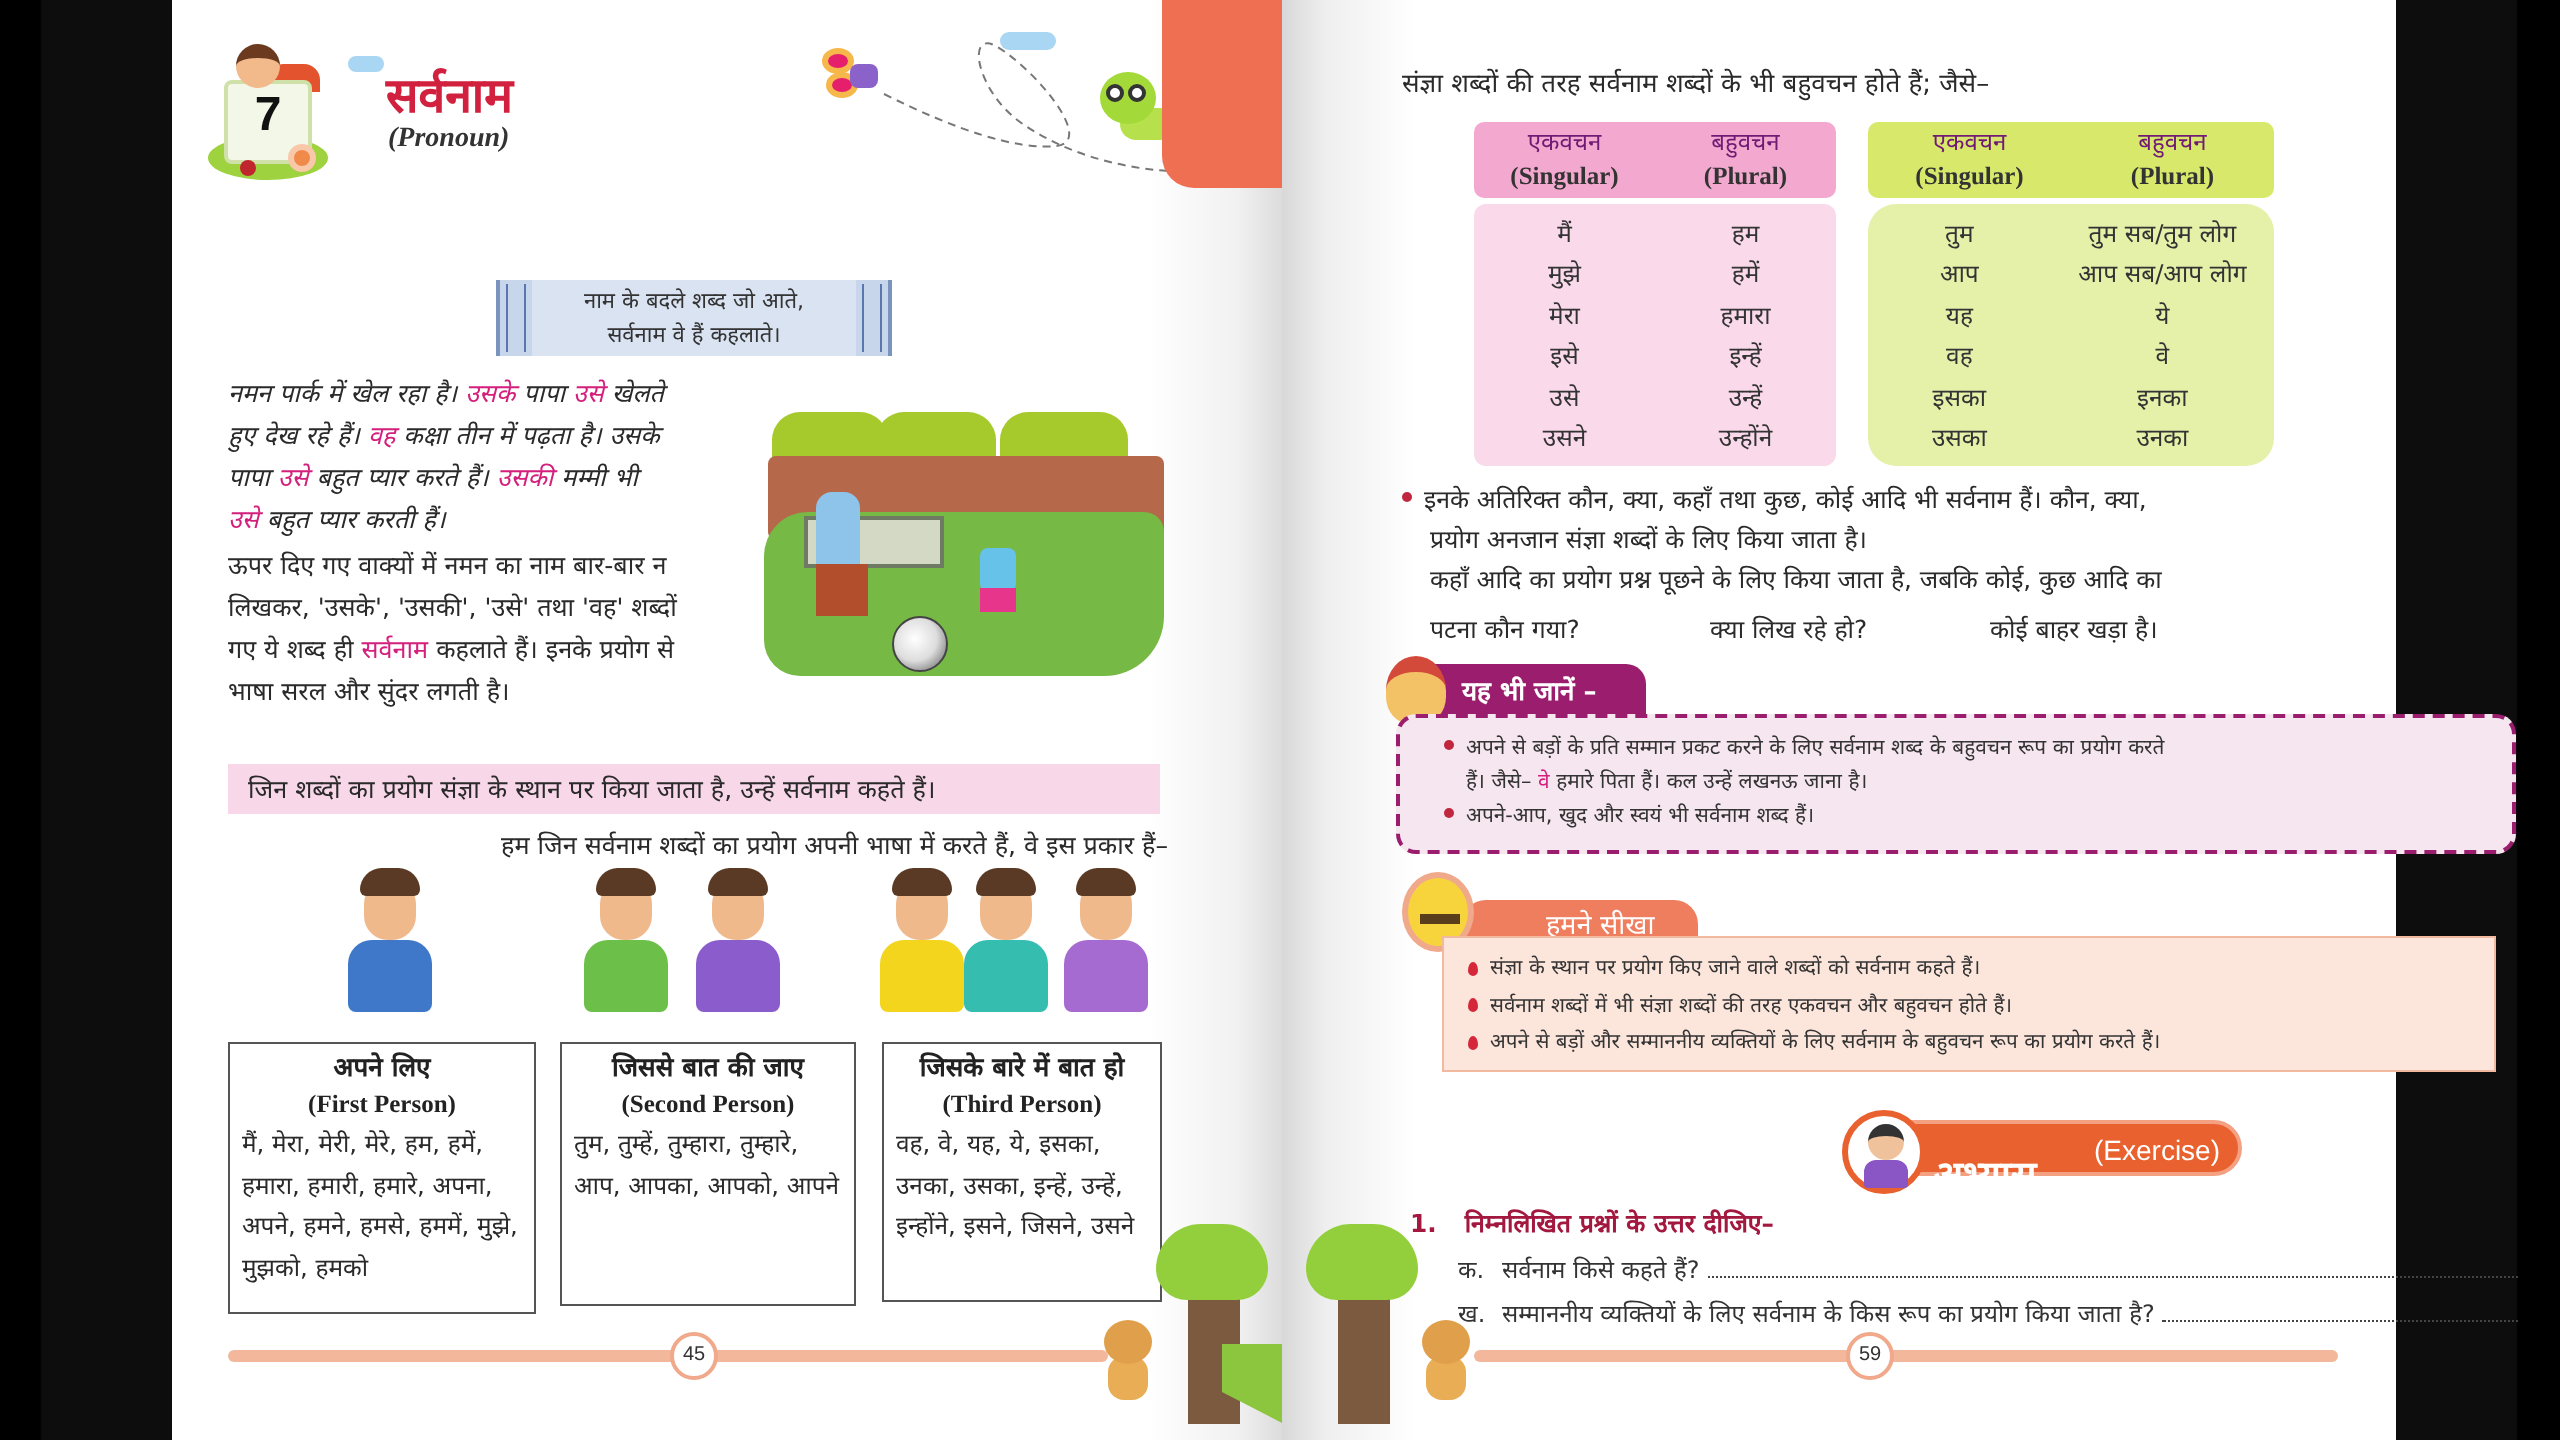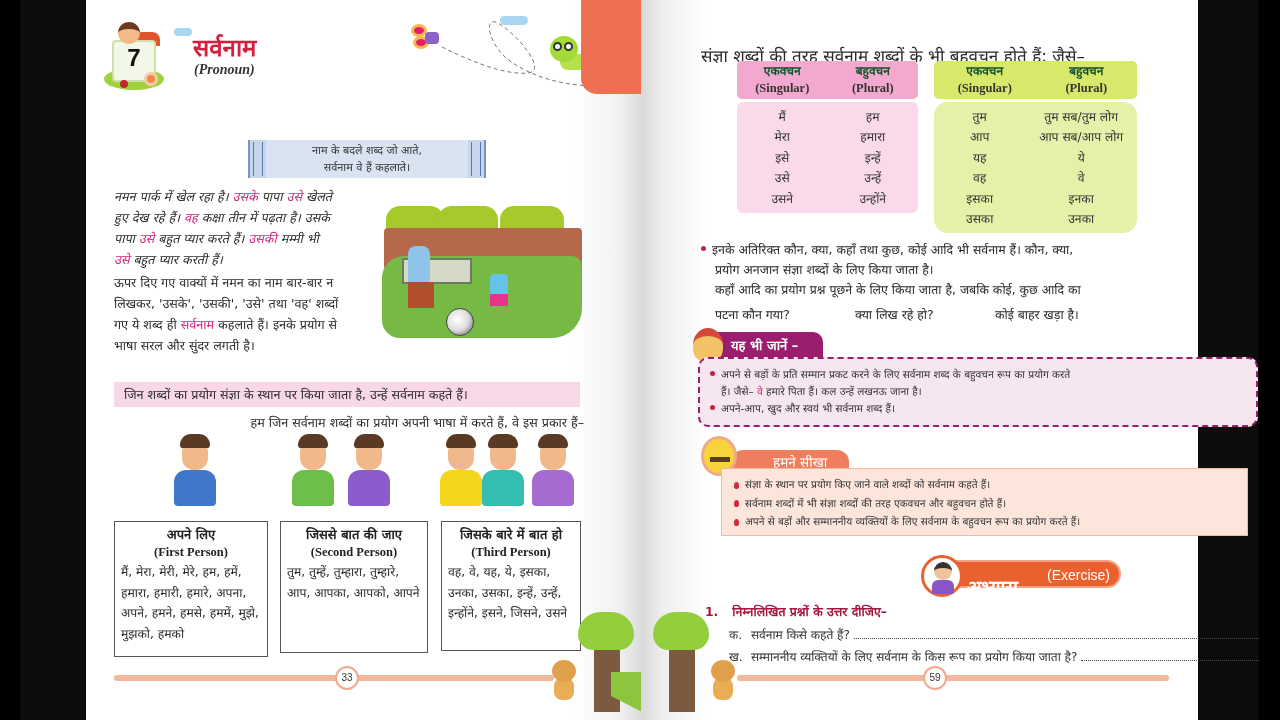--- a/index.html
+++ b/index.html
@@ -35,21 +35,21 @@
   .butterfly .b { position:absolute; left:14px; top:8px; width:14px; height:12px; background:#8b62c9; border-radius:4px; }
   .flight-path { position:absolute; left:352px; top:15px; width:180px; height:75px; }
   .caterpillar { position:absolute; left:460px; top:28px; width:42px; height:44px; }
   .caterpillar .head { position:absolute; left:4px; top:8px; width:28px; height:26px; border-radius:50%; background:#a4d93a; }
   .caterpillar .eye { position:absolute; top:14px; width:9px; height:9px; border-radius:50%; background:#fff; border:2px solid #333; }
   .caterpillar .body { position:absolute; left:14px; top:26px; width:28px; height:16px; border-radius:8px; background:#b7e04d; }
 
   .tab-marker { position:absolute; left:495px; top:0; width:122px; height:94px; background:#ef6f52; border-radius:0 0 16px 16px; }
   .tab-marker .fold { position:absolute; left:60px; top:0; width:2px; height:94px; background:rgba(0,0,0,0.08); }
 
-  .poem-box { position:absolute; left:162px; top:140px; width:238px; height:38px; background:#c7d6ea; border-left:2px solid #7b94be; border-right:2px solid #7b94be; }
+  .poem-box { position:absolute; left:162px; top:140px; width:198px; height:38px; background:#c7d6ea; border-left:2px solid #7b94be; border-right:2px solid #7b94be; }
   .poem-box .scroll { position:absolute; top:2px; width:10px; height:34px; border-left:1px solid #5a78b0; border-right:1px solid #5a78b0; }
   .poem-box .scroll.l { left:3px; } .poem-box .scroll.r { right:3px; }
   .poem-box .inner { position:absolute; left:16px; right:16px; top:0; height:38px; background:#d9e3f1; text-align:center; font-size:11px; line-height:17px; padding-top:2px; color:#333; }
 
   .para { position:absolute; font-size:12.6px; line-height:21px; color:#2a2a2a; }
   .hl { color:#d4207d; }
   .park-scene { position:absolute; left:296px; top:206px; width:205px; height:136px; }
   .park-scene .bush { position:absolute; top:0; height:30px; border-radius:14px 14px 4px 4px; background:#a6c92b; }
   .park-scene .wall { position:absolute; left:2px; top:22px; width:198px; height:42px; background:#b5684a; border-radius:4px; }
   .park-scene .lawn { position:absolute; left:0; top:50px; width:200px; height:82px; background:#76b944; border-radius:22px 10px 30px 18px; }
@@ -78,45 +78,45 @@
 
   .spine-tree { position:absolute; top:612px; width:56px; height:100px; }
   .spine-tree .crown { position:absolute; left:0; top:0; width:56px; height:38px; border-radius:26px 26px 18px 18px; background:#93cf3c; }
   .spine-tree .trunk { position:absolute; left:16px; top:28px; width:26px; height:72px; background:#7b5a40; border-radius:6px 6px 0 0; }
   .spine-grass { position:absolute; left:525px; top:672px; width:62px; height:40px; background:#8cc63f; clip-path: polygon(0 0,100% 0,100% 60%,50% 100%,0 60%); }
   .bear { position:absolute; top:660px; width:32px; height:40px; }
   .bear .h { position:absolute; left:4px; top:0; width:24px; height:22px; border-radius:50%; background:#e0a04b; }
   .bear .b { position:absolute; left:6px; top:18px; width:20px; height:22px; border-radius:8px; background:#e8ad55; }
 
   
-  .r-intro { position:absolute; left:60px; top:44px; font-size:17px; color:#2a2a2a; }
+  .r-intro { position:absolute; left:60px; top:32px; font-size:13px; color:#2a2a2a; }
   .vachan-table { position:absolute; top:61px; width:181px; }
   .vachan-table .head { height:38px; border-radius:5px; display:flex; padding-top:2px; }
   .vachan-table .head .col { flex:1; text-align:center; }
-  .vachan-table .head .hi { font-size:12px; font-weight:bold; line-height:17px; color:#14532d; }
+  .vachan-table .head .hi { font-size:12px; font-weight:normal; line-height:17px; color:#701a75; }
   .vachan-table .head .en { font: bold 12.5px "Liberation Serif", serif; line-height:17px; color:#333; }
   .vachan-table .body { margin-top:3px; border-radius:6px; padding:5px 0 4px; }
   .vachan-table .row { display:flex; height:20.4px; font-size:12.2px; line-height:20.4px; color:#333; }
   .vachan-table .row .c { flex:1; text-align:center; white-space:nowrap; }
   .vachan-table.pink .head { background:#f3a9cf; }
   .vachan-table.pink .body { background:#f9d9ea; }
   .vachan-table.green .head { background:#d8e86b; }
   .vachan-table.green .body { background:#e5f0a8;border-radius:14px; }
   .vachan-table.green .row .c:first-child { flex:0.9; }
   .vachan-table.green .row .c:last-child { flex:1.1; }
 
   .bullet { display:inline-block; width:5px; height:5px; border-radius:50%; background:#c0263d; margin-right:6px; vertical-align:middle; position:relative; top:-2px; }
   .r-para { position:absolute; left:60px; top:240px; width:520px; font-size:12.4px; line-height:20px; color:#2a2a2a; }
   .r-para .indent { padding-left:14px; }
   .examples { position:absolute; top:306px; font-size:12.4px; color:#2a2a2a; }
 
   .know-tab { position:absolute; left:60px; top:332px; width:122px; height:26px; background:#9a1e6d; border-radius:10px 10px 0 0; }
   .know-tab .label { position:absolute; left:30px; top:4px; font-size:13px; font-weight:bold; color:#fff; }
   .know-tab .avatar { position:absolute; left:-8px; top:-4px; width:30px; height:34px; border-radius:50% 50% 40% 40%; background:#f3c267; border-top:8px solid #d34a3a; }
-  .know-box { position:absolute; left:57px; top:357px; width:560px; height:70px; background:#f6e6ef; border:2px dashed #9a1e6d; border-radius:10px; padding:7px 10px; font-size:10.4px; line-height:17px; color:#333; }
+  .know-box { position:absolute; left:57px; top:357px; width:560px; height:70px; background:#f6e6ef; border:2px dashed #9a1e6d; border-radius:10px; padding:7px 22px; font-size:10.4px; line-height:17px; color:#333; }
   .know-box .bullet { background:#c0263d; width:5px; height:5px; }
   .know-box .cont { padding-left:11px; }
 
   .learned-tab { position:absolute; left:90px; top:450px; width:118px; height:24px; background:#ef7e5f; border-radius:12px 12px 0 12px; }
   .learned-tab .label { position:absolute; left:42px; top:3px; font-size:13.5px; color:#fff; }
   .learned-bee { position:absolute; left:60px; top:436px; width:36px; height:40px; border-radius:50%; background:#f7d43c; border:3px solid #f0a98a; }
   .learned-bee .stripe { position:absolute; left:6px; top:18px; width:20px; height:5px; background:#5a3d1a; }
   .learned-box { position:absolute; left:80px; top:468px; width:527px; height:68px; background:#fce6dc; border:1px solid #f2b9a0; padding:6px 12px; font-size:10.3px; line-height:18.5px; color:#333; }
   .drop { display:inline-block; width:5px; height:7px; background:#d4283a; border-radius:50% 50% 50% 50% / 60% 60% 40% 40%; margin-right:6px; vertical-align:middle; }
 
@@ -260,21 +260,21 @@
       <div class="h-en">(Second Person)</div>
       <div class="words">तुम, तुम्हें, तुम्हारा, तुम्हारे, आप, आपका, आपको, आपने</div>
     </div>
     <div class="person-box" style="left:355px;width:140px;height:130px;">
       <div class="h-hi">जिसके बारे में बात हो</div>
       <div class="h-en">(Third Person)</div>
       <div class="words">वह, वे, यह, ये, इसका, उनका, उसका, इन्हें, उन्हें, इन्होंने, इसने, जिसने, उसने</div>
     </div>
 
     <div class="footer-line" style="left:28px;width:440px;"></div>
-    <div class="page-num" style="left:249px;">33</div>
+    <div class="page-num" style="left:249px;">45</div>
 
     <div class="bear" style="left:462px;">
         <div class="b"></div>
         <div class="h"></div>
       </div>
     <div class="spine-tree" style="left:492px;">
         <div class="trunk"></div>
         <div class="crown"></div>
       </div>
   </div>
@@ -298,20 +298,24 @@
             <div class="hi">बहुवचन</div>
             <div class="en">(Plural)</div>
           </div>
       </div>
       <div class="body">
         <div class="row">
             <span class="c">मैं</span>
             <span class="c">हम</span>
           </div>
         <div class="row">
+            <span class="c">मुझे</span>
+            <span class="c">हमें</span>
+          </div>
+        <div class="row">
             <span class="c">मेरा</span>
             <span class="c">हमारा</span>
           </div>
         <div class="row">
             <span class="c">इसे</span>
             <span class="c">इन्हें</span>
           </div>
         <div class="row">
             <span class="c">उसे</span>
             <span class="c">उन्हें</span>

